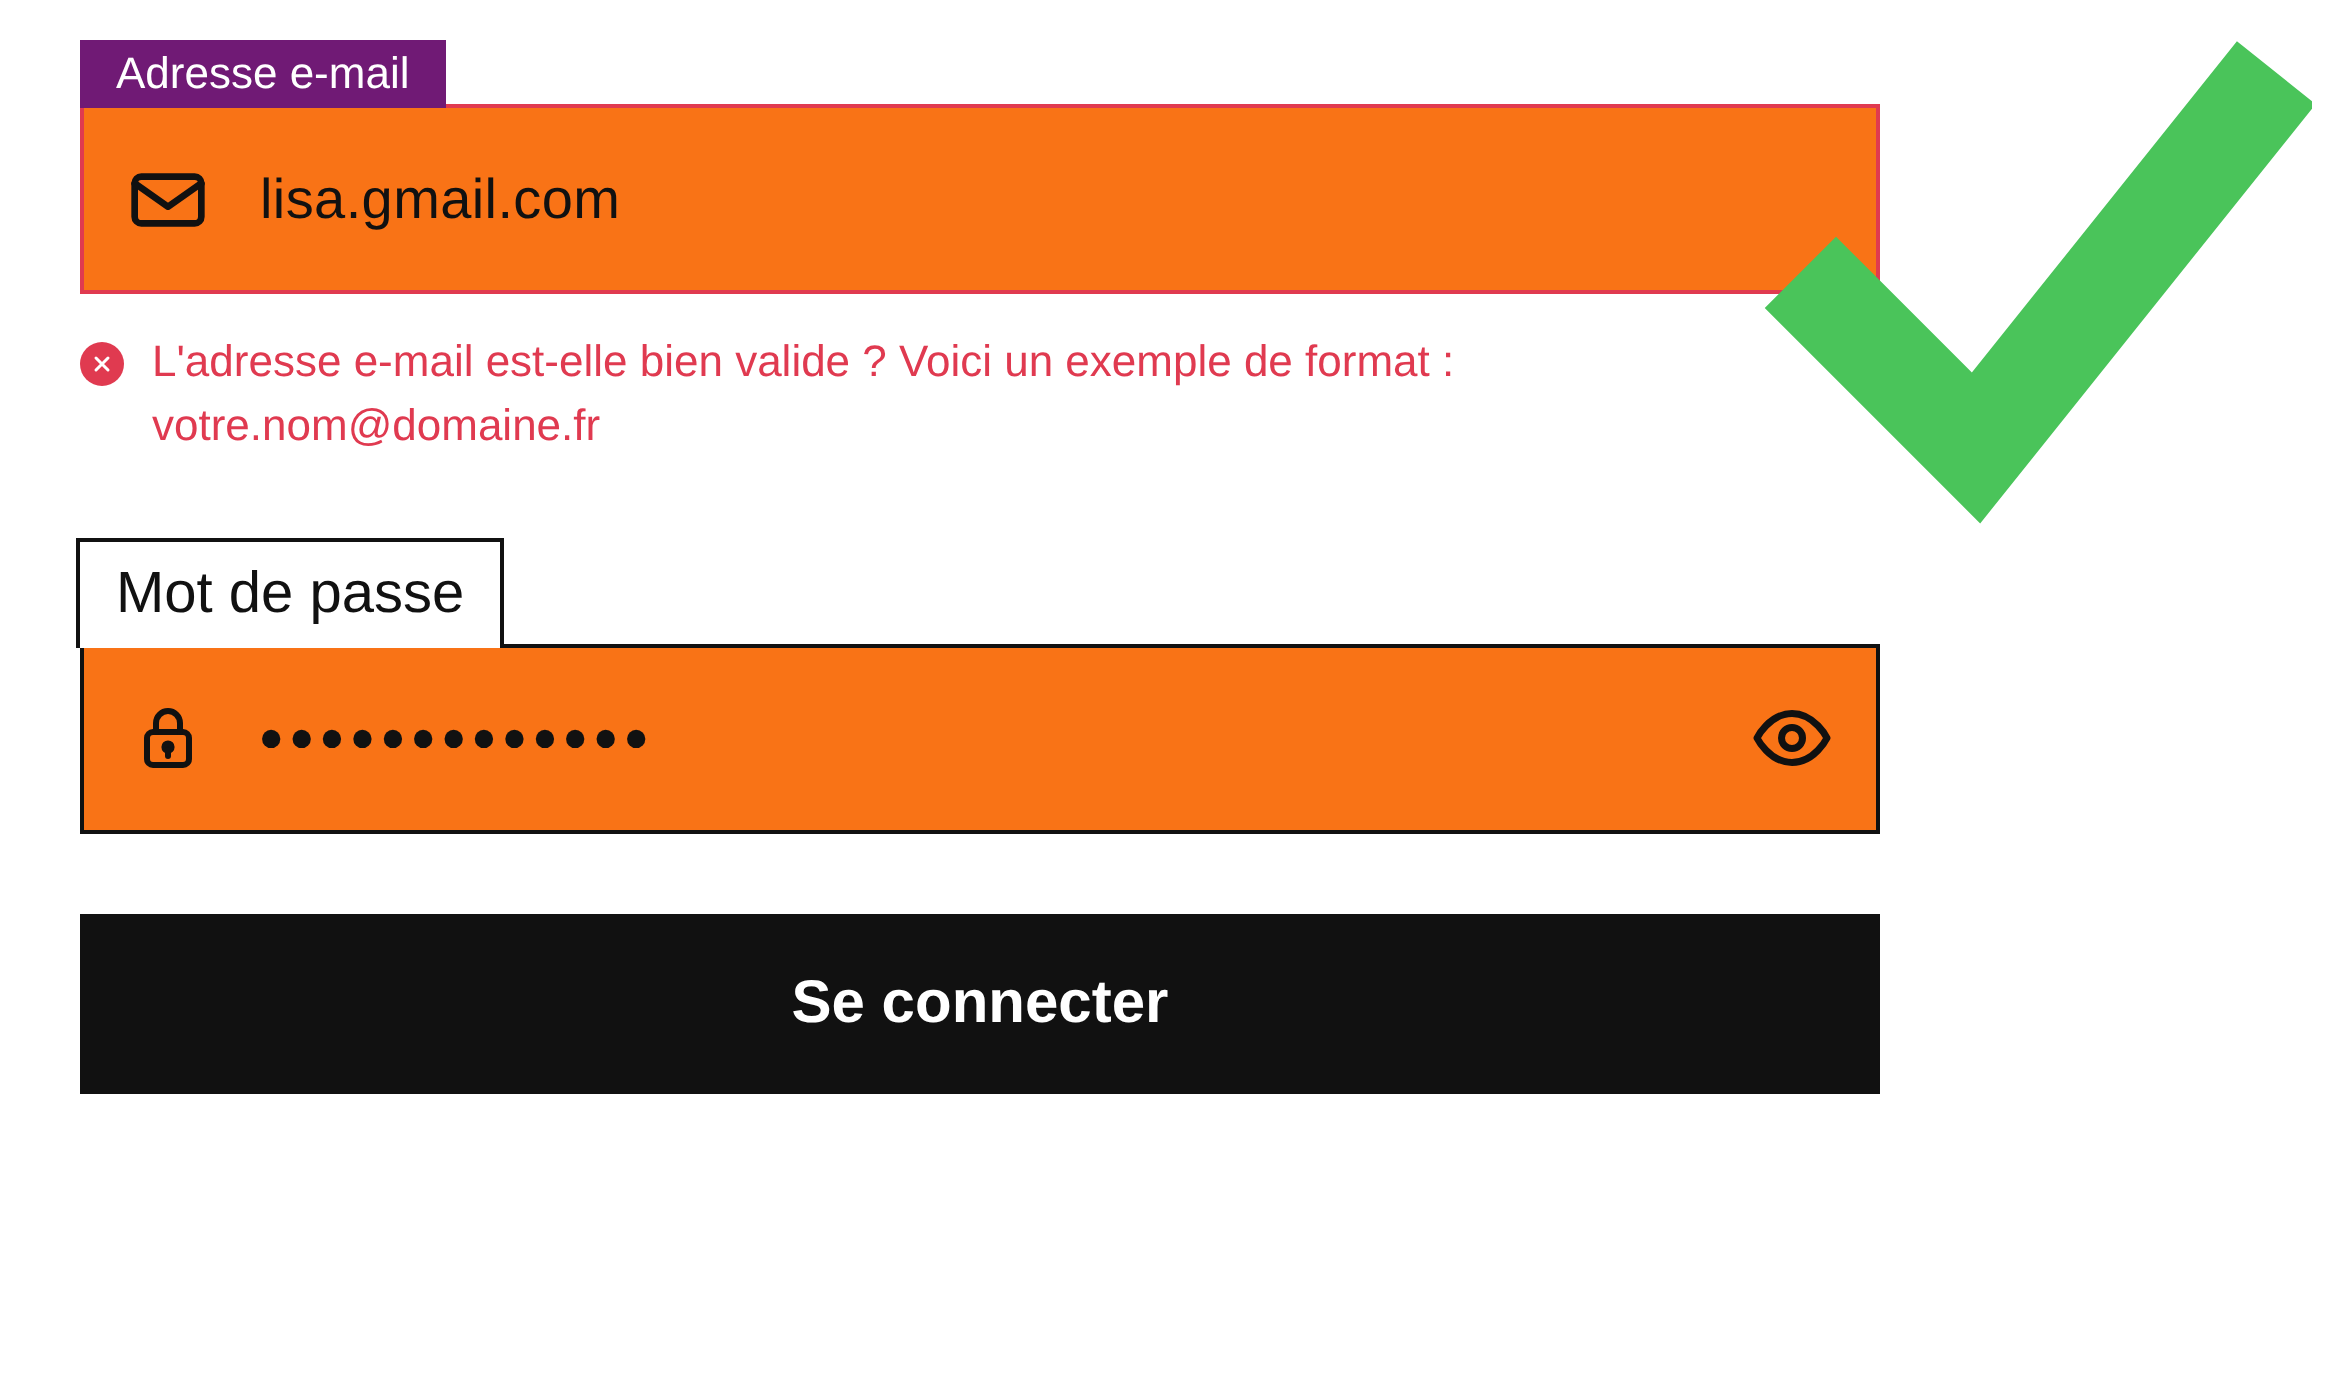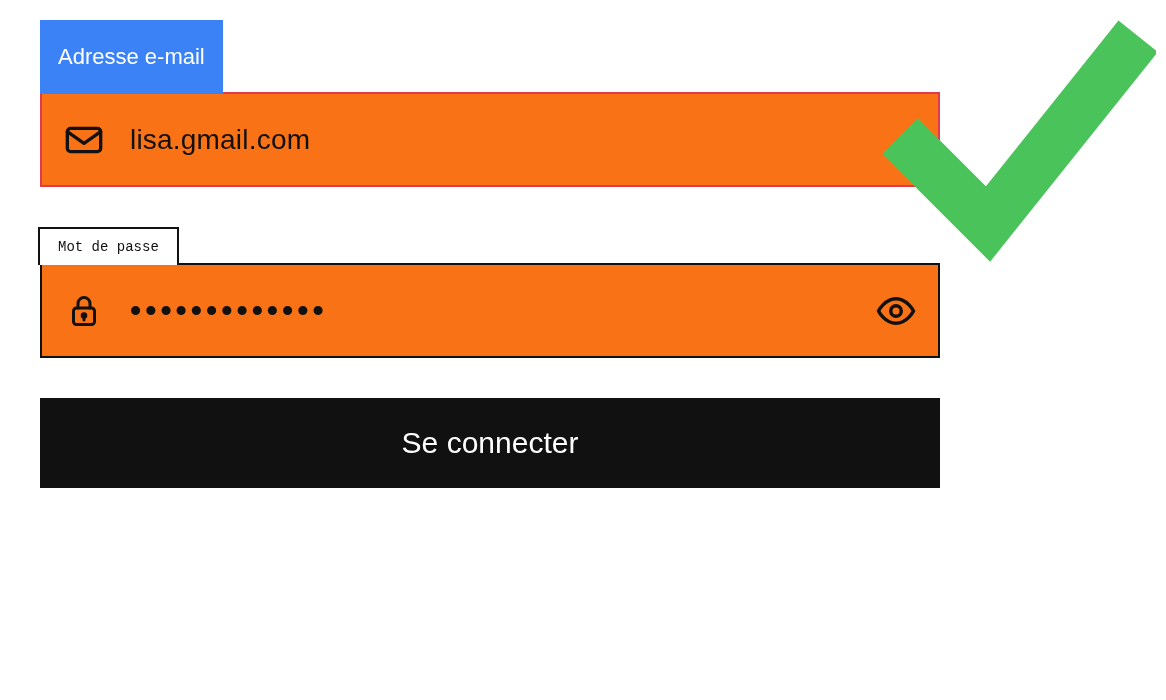--- a/index.html
+++ b/index.html
@@ -15,40 +15,39 @@
       width: 900px;
       position: relative;
     }
     
     .field-group {
       position: relative;
       margin-bottom: 10px;
     }
     .field-label-error {
       display: inline-block;
-      background: #3b82f6;
+      background: #701a75;
       color: #ffffff;
       font-size: 22px;
-      padding: 24px 18px;
+      padding: 4px 18px;
       position: relative;
       z-index: 2;
       margin-left: 0;
     }
     .field-label-normal {
       display: inline-block;
       background: #ffffff;
       color: #111111;
-      font-size: 14px;
+      font-size: 29px;
       padding: 10px 18px;
       border: 2px solid #111111;
       border-bottom: none;
       position: relative;
       z-index: 2;
       margin-left: -2px;
-      font-family: Liberation Mono, monospace;
     }
     .input-row {
       display: flex;
       align-items: center;
       border: 2px solid #e03a50;
       background: #f97316;
       height: 95px;
       padding: 0 20px;
       margin-top: -2px;
     }
@@ -121,21 +120,21 @@
       margin-bottom: 40px;
     }
     
     .submit-btn {
       width: 100%;
       height: 90px;
       background: #111111;
       color: #ffffff;
       border: none;
       font-size: 30px;
-      font-weight: 400;
+      font-weight: 700;
       cursor: pointer;
       font-family: inherit;
     }
     
     .big-check {
       position: absolute;
       top: 0px;
       right: 10px;
       width: 280px;
       height: 280px;
@@ -156,20 +155,28 @@
         <svg viewBox="0 0 24 24" width="40" height="40" fill="none" stroke="#111111" stroke-width="2" stroke-linecap="round" stroke-linejoin="round">
           <rect x="2" y="5" width="20" height="14" rx="2"></rect>
           <path d="M2 7l10 7 10-7"></path>
         </svg>
       </span>
       <input class="input-text" type="text" value="lisa.gmail.com" style="">
     </div>
   </div>
 
   
+  <div class="error-row">
+    <span class="error-badge">
+      <svg viewBox="0 0 24 24" width="12" height="12" fill="none" stroke="#ffffff" stroke-width="3" stroke-linecap="round">
+        <path d="M6 6l12 12M18 6L6 18"></path>
+      </svg>
+    </span>
+    <div class="error-text">L'adresse e-mail est-elle bien valide ? Voici un exemple de format : votre.nom@domaine.fr</div>
+  </div>
 
   
   <div class="field-group password-group">
     <div class="field-label-normal">Mot de passe</div>
     <div class="input-row normal">
       <span class="input-icon">
         <svg viewBox="0 0 24 24" width="36" height="36" fill="none" stroke="#111111" stroke-width="2" stroke-linecap="round" stroke-linejoin="round">
           <rect x="5" y="10" width="14" height="11" rx="2"></rect>
           <path d="M8 10V7a4 4 0 0 1 8 0v3"></path>
           <circle cx="12" cy="15" r="1.2" fill="#111111"></circle>

